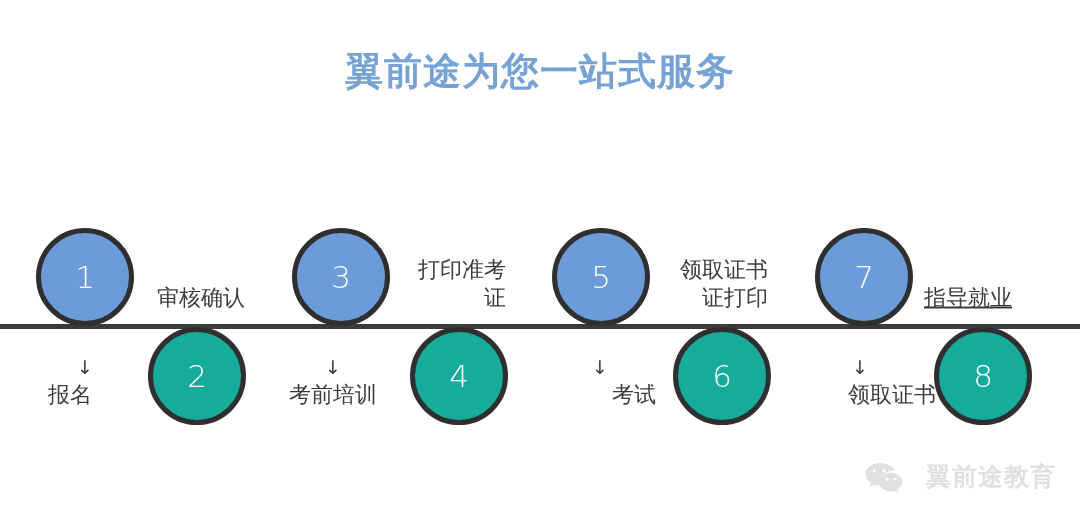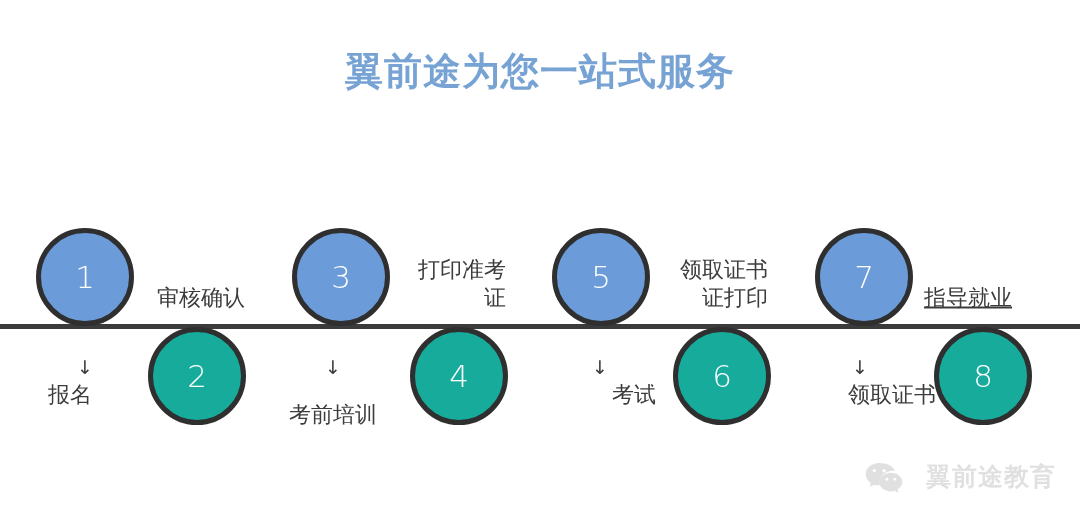--- a/index.html
+++ b/index.html
@@ -137,21 +137,21 @@
       <div class="node-label below" style="left: 70px; top: 381px;">报名</div>
       <div class="down-arrow" style="left: 85px; top: 367px;">↓</div>
       <div class="node-circle top" style="left: 292px; top: 228px; background: rgb(107, 155, 217);">
         <span>3</span>
       </div>
       <div class="node-label above" style="left: 462px; top: 311px;">打印准考
 证</div>
       <div class="node-circle bottom" style="left: 410px; top: 327px; background: rgb(22, 171, 155);">
         <span>4</span>
       </div>
-      <div class="node-label below" style="left: 333px; top: 381px; margin-top: 20px;">考前培训</div>
+      <div class="node-label below" style="left: 333px; top: 381px;">考前培训</div>
       <div class="down-arrow" style="left: 333px; top: 367px;">↓</div>
       <div class="node-circle top" style="left: 552px; top: 228px; background: rgb(107, 155, 217);">
         <span>5</span>
       </div>
       <div class="node-label above" style="left: 724px; top: 311px;">领取证书
 证打印</div>
       <div class="node-circle bottom" style="left: 673px; top: 327px; background: rgb(22, 171, 155);">
         <span>6</span>
       </div>
       <div class="node-label below" style="left: 600px; top: 381px; margin-left: 34px;">考试</div>

